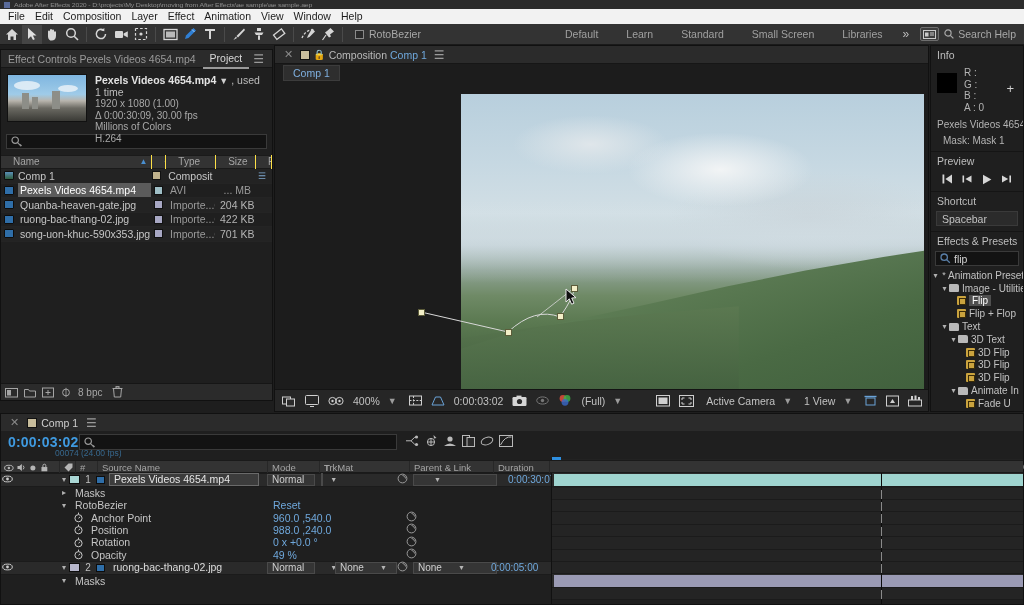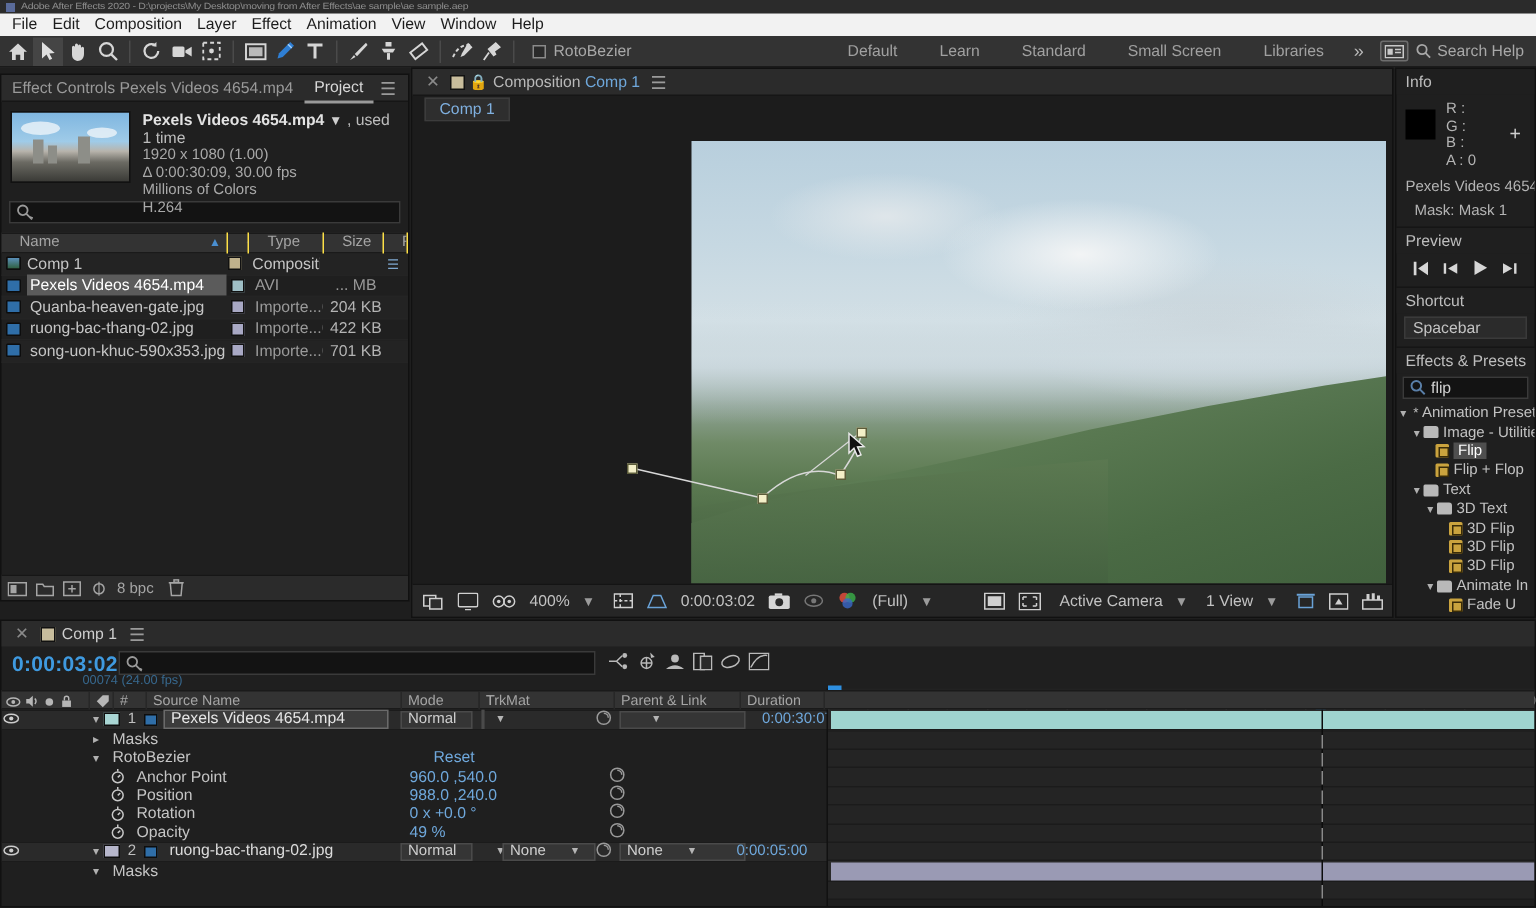--- a/index.html
+++ b/index.html
@@ -1011,21 +1011,21 @@
       <div class="trow">
         <span style="width:58px"></span>
         <span class="tw-arrow">▸</span>
         <span class="prop-label" style="padding-left:6px">Masks</span>
       </div>
 
       <div class="trow">
         <span style="width:58px"></span>
         <span class="tw-arrow">▾</span>
         <span class="prop-label" style="padding-left:6px">RotoBezier</span>
-        <span class="prop-val" style="position:absolute;left:288px">Reset</span>
+        <span class="prop-val" style="position:absolute;left:272px">Reset</span>
       </div>
 
       <div class="trow">
         <span style="width:72px"></span>
         <span class="stopwatch">
           <svg width="11" height="11" viewBox="0 0 11 11">
               <circle cx="5.5" cy="6.2" r="3.6" fill="none" stroke="#c8c8c8"></circle>
               <line x1="5.5" y1="0.6" x2="5.5" y2="2.4" stroke="#c8c8c8"></line>
               <line x1="5.5" y1="6.2" x2="7.2" y2="4.8" stroke="#c8c8c8"></line>
             </svg>

